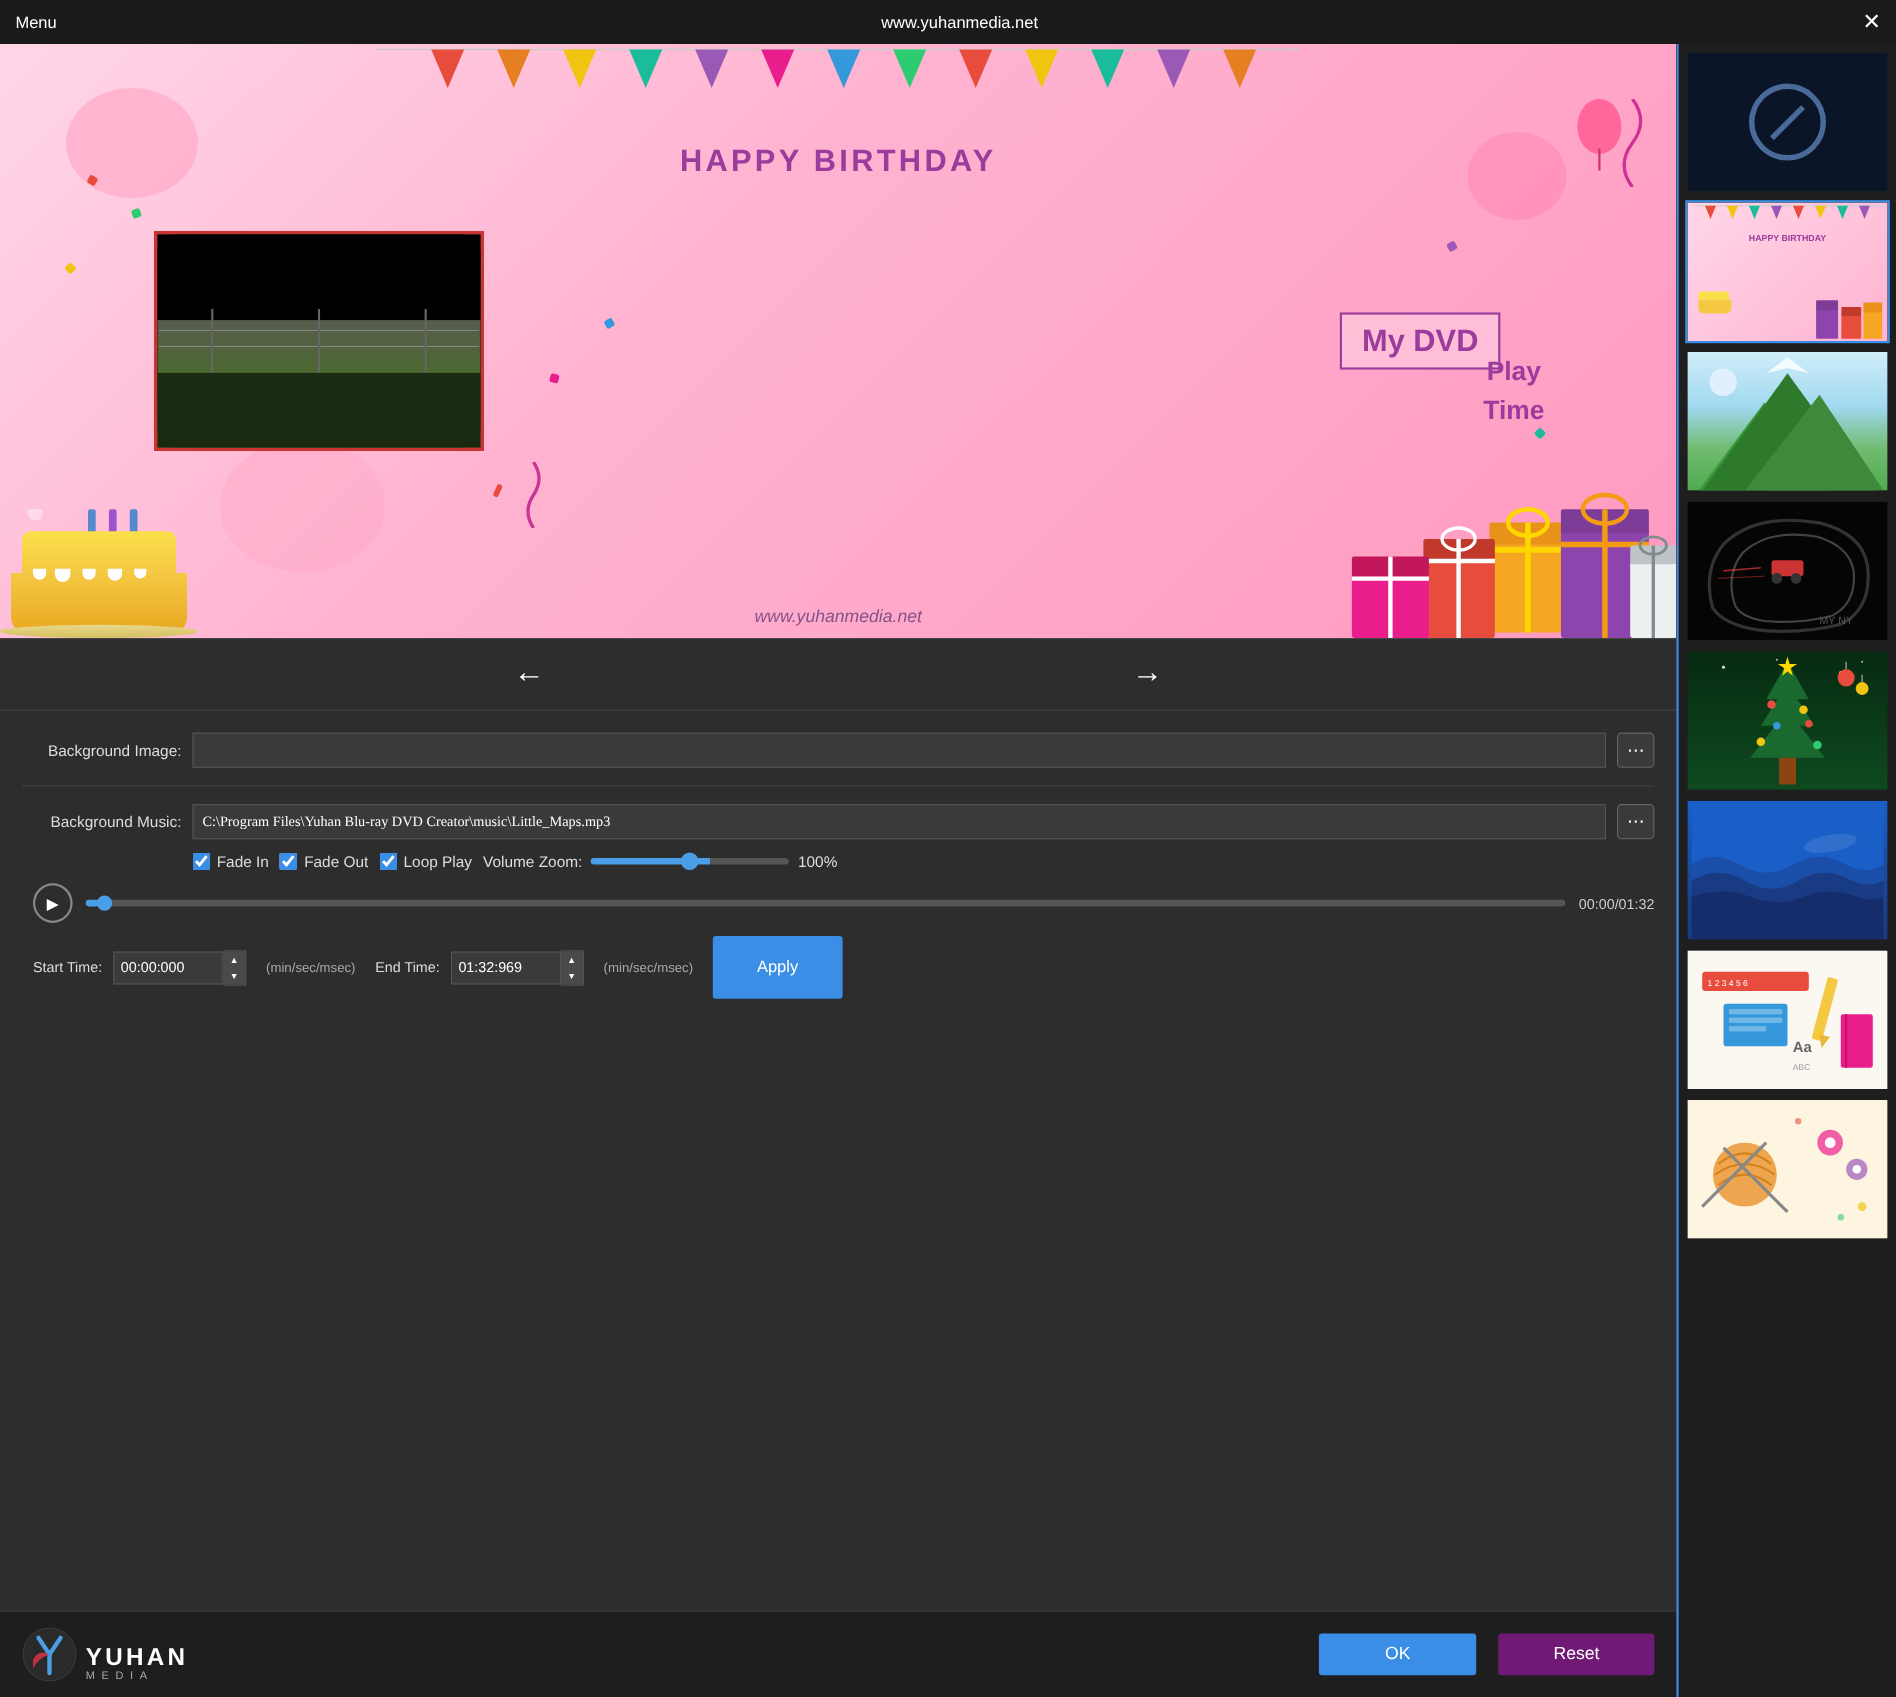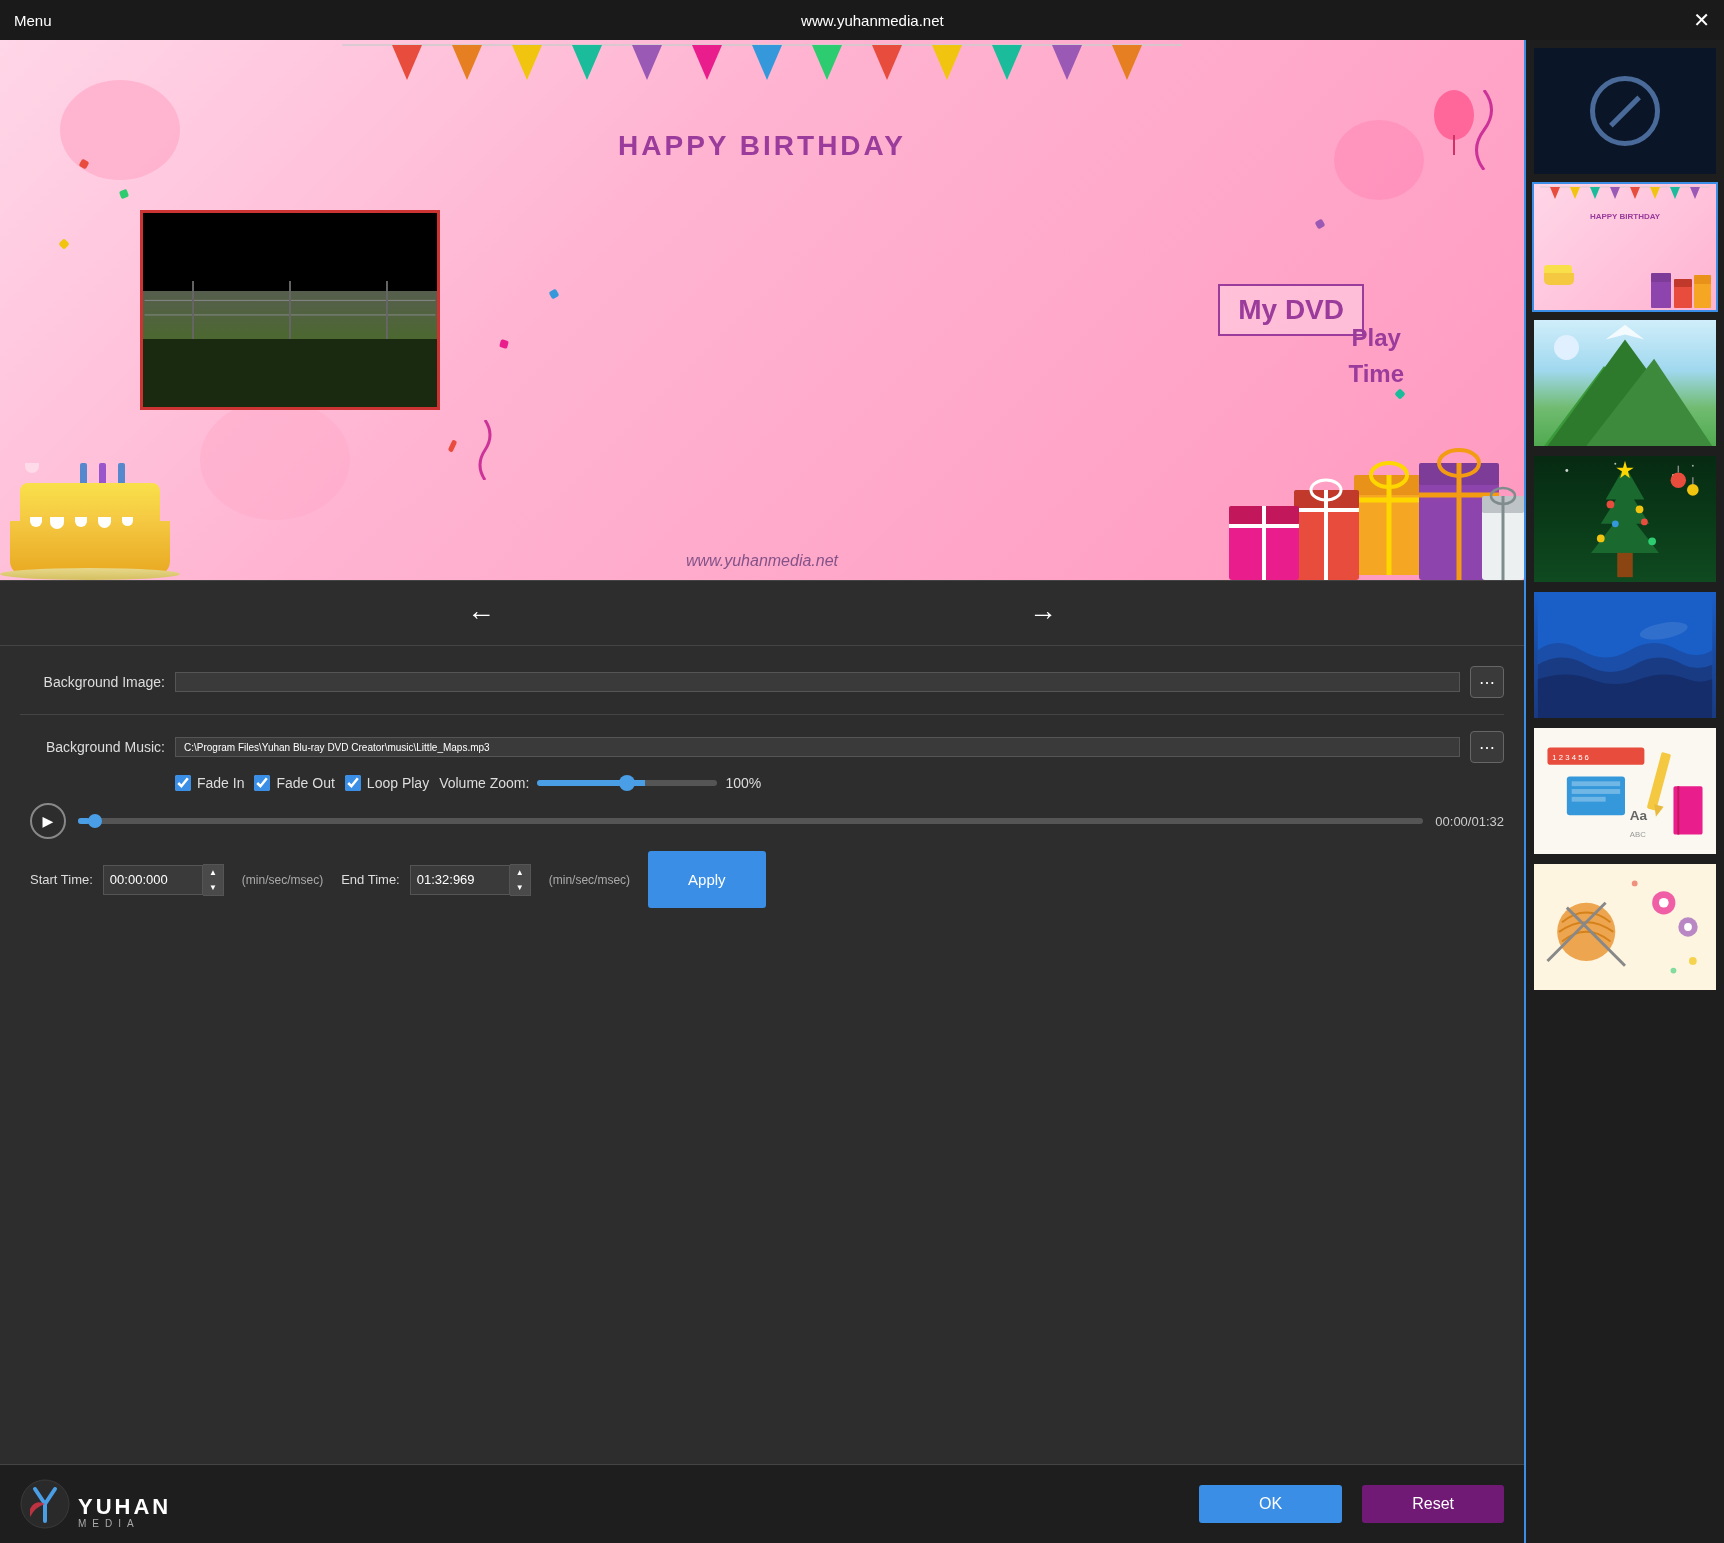--- a/index.html
+++ b/index.html
@@ -247,26 +247,27 @@
 
     .control-label {
       font-size: 14px;
       color: #ddd;
       min-width: 145px;
       text-align: right;
     }
 
     .control-input {
       flex: 1;
-      height: 20px;
+      height: 32px;
       background: #3a3a3a;
       border: 1px solid #555;
       color: #fff;
       padding: 0 8px;
-      font-size: 10px;
+      font-size: 13px;
+      font-family: Liberation Serif, serif;
     }
 
     .more-btn {
       width: 34px;
       height: 32px;
       background: #3a3a3a;
       border: 1px solid #666;
       color: #fff;
       font-size: 16px;
       cursor: pointer;
@@ -935,20 +936,38 @@
         <div class="moon"></div>
 
         <svg style="position:absolute;bottom:0;left:0;width:100%;height:100%;" viewBox="0 0 180 130">
           <polygon points="10,130 90,20 170,130" fill="#2d7a2d"></polygon>
           <polygon points="50,130 120,40 180,130" fill="#3d8a3d"></polygon>
           <polygon points="70,20 90,5 110,20 90,15 Z" fill="#ffffff" opacity="0.8"></polygon>
         </svg>
       </div>
     </div>
 
+    <div class="thumb-item">
+      <div class="thumb-4" style="width:100%;height:100%;background:#050505;">
+        <svg style="width:100%;height:100%;" viewBox="0 0 180 130">
+
+          <path d="M20,100 Q10,65 30,40 Q60,10 120,20 Q160,30 165,60 Q170,100 140,115 Q100,125 60,120 Q30,115 20,100Z" stroke="#333" stroke-width="3" fill="none"></path>
+          <path d="M40,95 Q32,68 48,48 Q72,25 118,33 Q148,42 152,65 Q155,95 132,107 Q100,115 68,112 Q44,108 40,95Z" stroke="#444" stroke-width="2" fill="none"></path>
+
+          <rect x="75" y="55" width="30" height="15" fill="#cc3333" rx="3"></rect>
+          <circle cx="80" cy="72" r="5" fill="#333"></circle>
+          <circle cx="98" cy="72" r="5" fill="#333"></circle>
+
+          <line x1="30" y1="65" x2="65" y2="62" stroke="#ff4444" stroke-width="1.5" opacity="0.6"></line>
+          <line x1="25" y1="72" x2="68" y2="70" stroke="#ff4444" stroke-width="1" opacity="0.4"></line>
+
+          <text x="120" y="115" font-size="10" fill="#555" font-family="Arial">MY NY</text>
+        </svg>
+      </div>
+    </div>
 
     <div class="thumb-item">
       <div style="width:100%;height:100%;background:linear-gradient(180deg,#062a12,#0a3a18,#0f4a20);position:relative;overflow:hidden;">
         <svg style="width:100%;height:100%;" viewBox="0 0 180 130">
 
           <circle cx="30" cy="15" r="1.5" fill="#fff" opacity="0.8"></circle>
           <circle cx="80" cy="8" r="1" fill="#fff" opacity="0.7"></circle>
           <circle cx="140" cy="20" r="1.5" fill="#fff" opacity="0.9"></circle>
           <circle cx="160" cy="10" r="1" fill="#fff" opacity="0.6"></circle>
 

